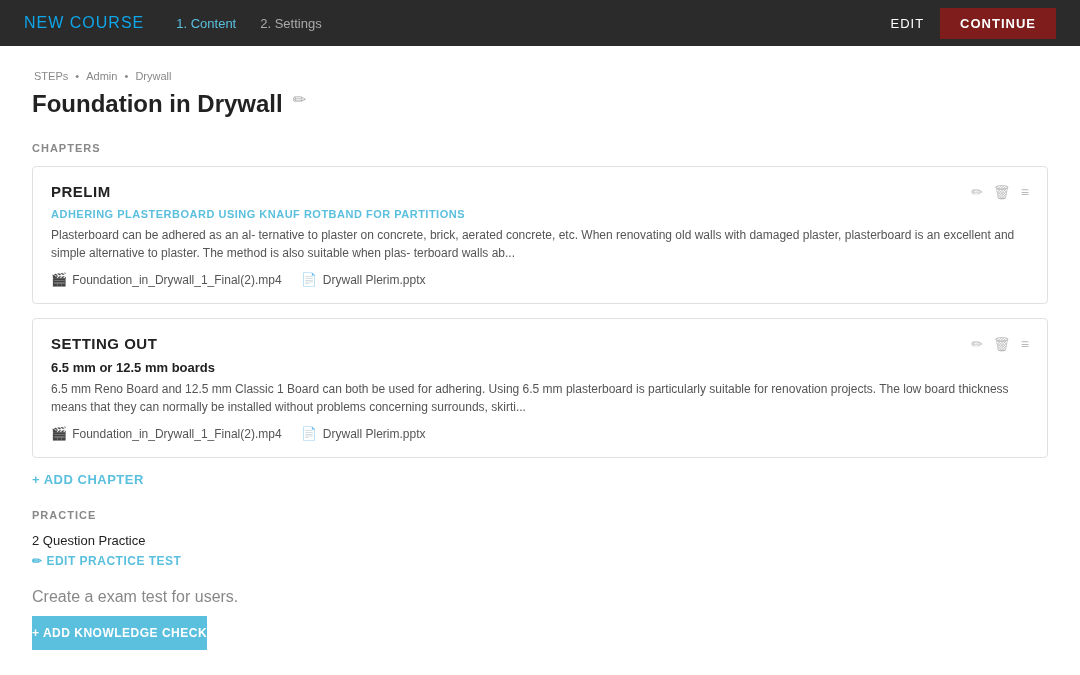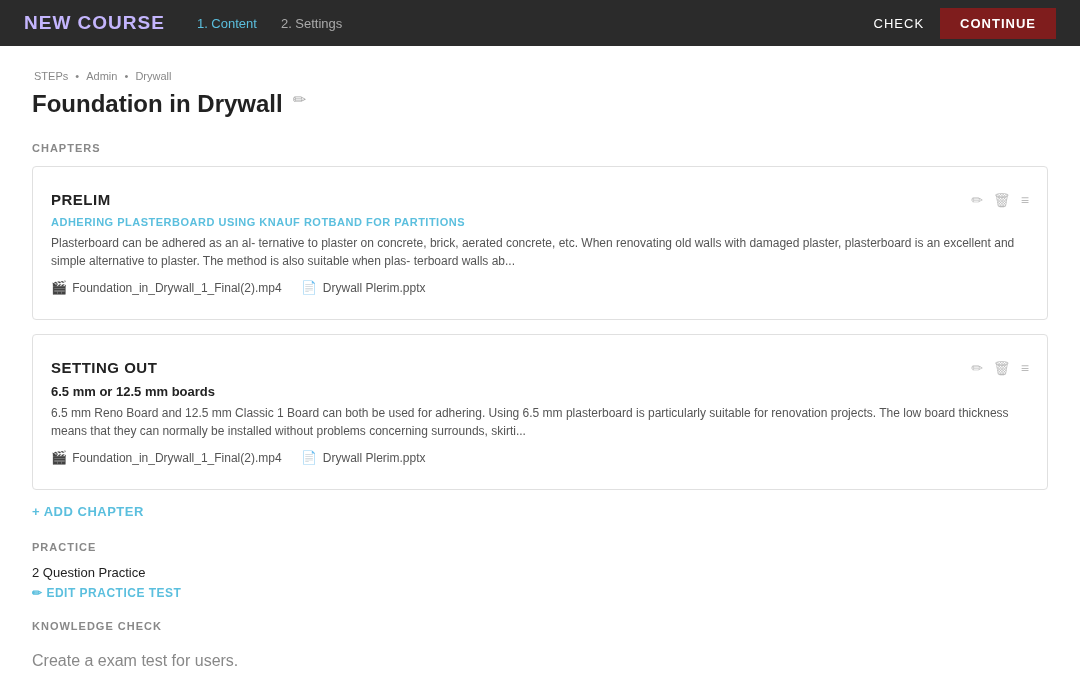--- a/index.html
+++ b/index.html
@@ -8,21 +8,21 @@
     
     .header {
       background: #2b2b2b;
       height: 46px;
       display: flex;
       align-items: center;
       padding: 0 24px;
       justify-content: space-between;
     }
     .header-left { display: flex; align-items: center; gap: 32px; }
-    .header-logo { color: #c4b5fd; font-size: 19px; font-weight: 700; letter-spacing: 1px; text-transform: uppercase; }
+    .header-logo { color: #0ea5e9; font-size: 16px; font-weight: 400; letter-spacing: 1px; text-transform: uppercase; }
     .header-nav { display: flex; gap: 24px; align-items: center; }
     .nav-item { font-size: 13px; cursor: pointer; }
     .nav-item.active { color: #5bbfde; }
     .nav-item.inactive { color: #aaa; }
     .header-right { display: flex; align-items: center; gap: 16px; }
     .quit-btn { color: #fff; background: none; border: none; font-size: 13px; cursor: pointer; letter-spacing: 1px; }
     .continue-btn {
       background: #7f1d1d;
       color: #fff;
       border: none;
@@ -71,21 +71,21 @@
       color: #888;
       letter-spacing: 1px;
       text-transform: uppercase;
       margin-bottom: 12px;
     }
 
     
     .chapter-card {
       border: 1px solid #e0e0e0;
       border-radius: 4px;
-      padding: 24px 18px;
+      padding: 16px 18px;
       margin-bottom: 14px;
       background: #fff;
       position: relative;
     }
     .chapter-card-header {
       display: flex;
       align-items: center;
       justify-content: space-between;
       margin-bottom: 8px;
     }
@@ -203,21 +203,21 @@
 
 <header class="header">
   <div class="header-left">
     <span class="header-logo">NEW COURSE</span>
     <nav class="header-nav">
       <span class="nav-item active">1. Content</span>
       <span class="nav-item inactive">2. Settings</span>
     </nav>
   </div>
   <div class="header-right">
-    <button class="quit-btn">CHECK</button>
+    <button class="quit-btn">EDIT</button>
     <button class="continue-btn">CONTINUE</button>
   </div>
 </header>
 
 <main class="main">
 
   <div class="breadcrumb">
     <span>STEPs</span>
     <span> • </span>
     <span>Admin</span>
@@ -282,18 +282,17 @@
 
   <div class="practice-section">
     <div class="section-label">PRACTICE</div>
     <div class="practice-count">2 Question Practice</div>
     <button class="edit-practice-btn">
       <span>✏ EDIT PRACTICE TEST</span>
     </button>
   </div>
 
   <div class="knowledge-section">
-    <div class="section-label">KNOWLEDGE CHECK</div>
     <div class="knowledge-desc">Create a exam test for users.</div>
     <button class="add-knowledge-btn">+ ADD KNOWLEDGE CHECK</button>
   </div>
 
 </main>
 
 </body></html>

